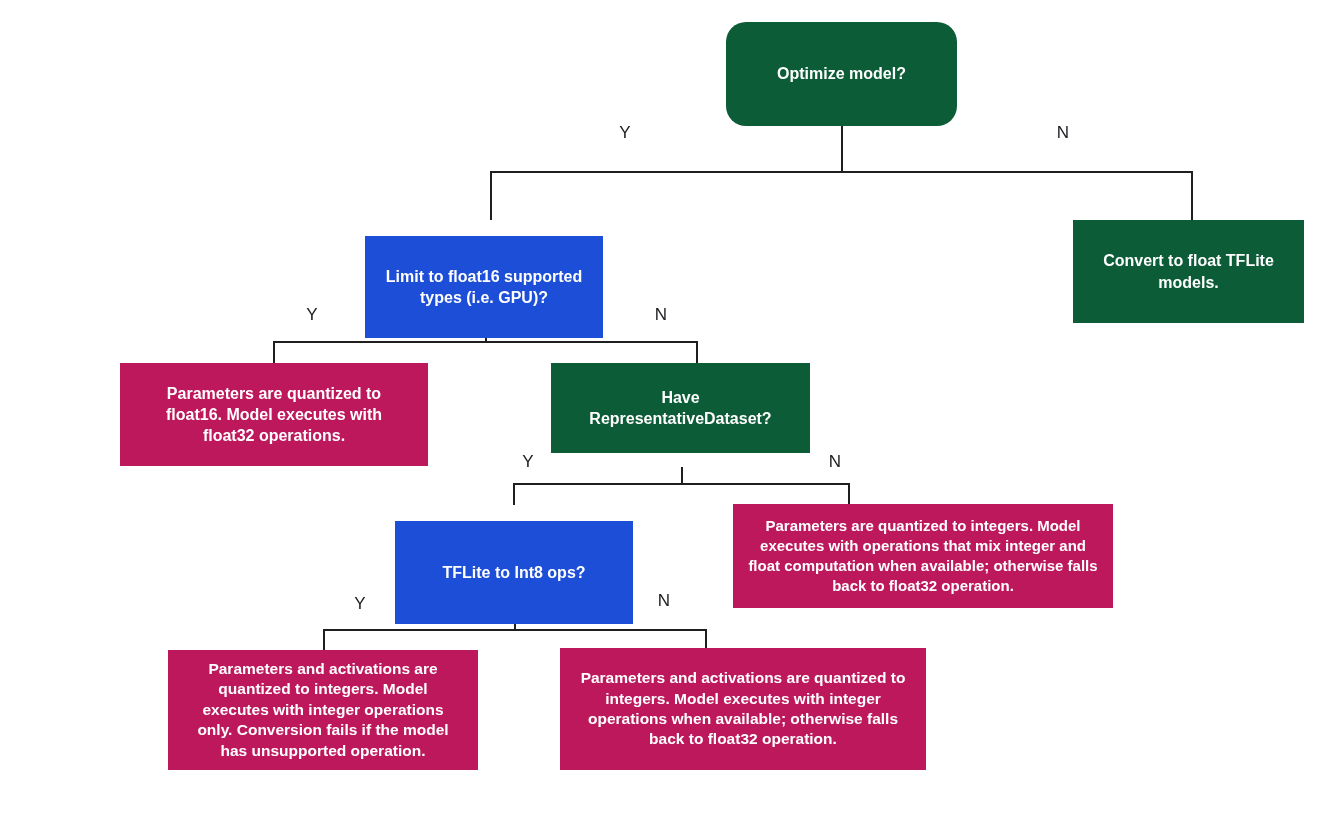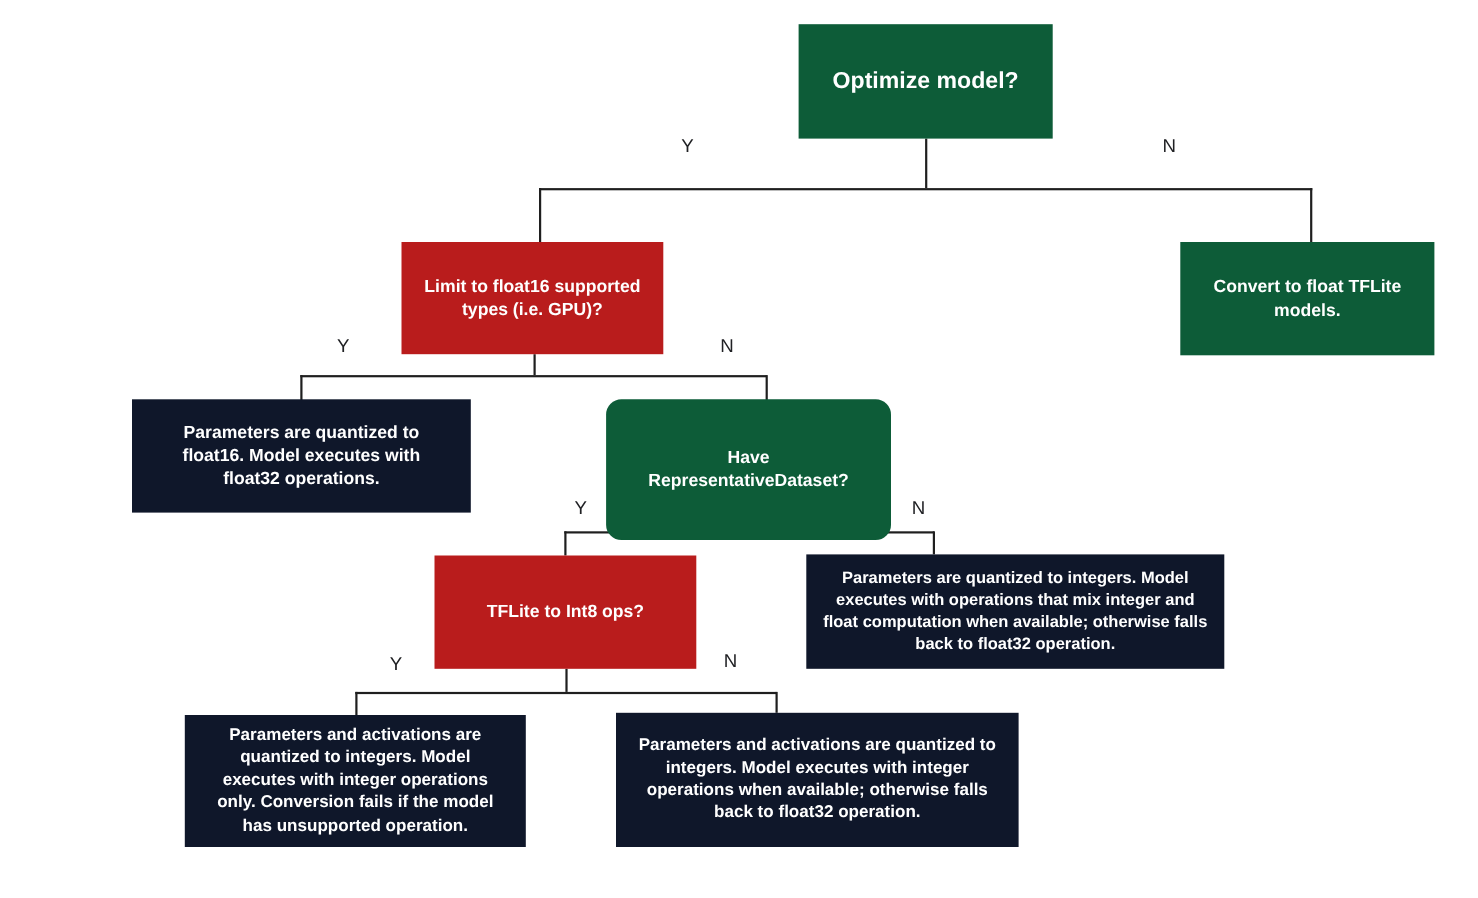--- a/index.html
+++ b/index.html
@@ -5,22 +5,22 @@
   html,body{margin:0;padding:0;background:#ffffff;}
   body{font-family:"Liberation Sans",sans-serif;}
   #canvas{position:relative;width:1344px;height:816px;background:#ffffff;overflow:hidden;}
   .node{
     position:absolute;
     display:flex;align-items:center;justify-content:center;
     text-align:center;color:#ffffff;font-weight:700;
     box-sizing:border-box;line-height:1.32;
   }
   .dark{background:#0d5c38;}
-  .green{background:#b91c1c;}
-  .orange{background:#0f172a;}
+  .green{background:#1d4ed8;margin-top:16px;}
+  .orange{background:#be185d;}
   .hline,.vline{position:absolute;background:#1f1f1f;}
   .hline{height:1.5px;}
   .vline{width:1.5px;}
   .branch{
     position:absolute;transform:translate(-50%,-50%);
     font-size:17px;color:#202124;font-weight:400;
   }
 </style>
 </head>
 <body>
@@ -49,29 +49,29 @@
 
   <div class="branch" style="left:625px;top:133px;">Y</div>
   <div class="branch" style="left:1063px;top:133px;">N</div>
   <div class="branch" style="left:312px;top:315px;">Y</div>
   <div class="branch" style="left:661px;top:315px;">N</div>
   <div class="branch" style="left:528px;top:462px;">Y</div>
   <div class="branch" style="left:835px;top:462px;">N</div>
   <div class="branch" style="left:360px;top:604px;">Y</div>
   <div class="branch" style="left:664px;top:601px;">N</div>
 
-  <div class="node dark" style="left:726px;top:22px;width:231px;height:104px;font-size:21px;padding:0 14px;">Optimize model?</div>
+  <div class="node dark" style="left:726px;top:22px;width:231px;height:104px;font-size:16px;padding:0 14px;border-radius:20px;">Optimize model?</div>
 
   <div class="node green" style="left:365px;top:220px;width:238px;height:102px;font-size:16px;padding:0 4px;">Limit to float16 supported types (i.e. GPU)?</div>
 
   <div class="node dark" style="left:1073px;top:220px;width:231px;height:103px;font-size:16px;padding:0 10px;">Convert to float TFLite models.</div>
 
   <div class="node orange" style="left:120px;top:363px;width:308px;height:103px;font-size:16px;padding:0 34px;">Parameters are quantized to float16. Model executes with float32 operations.</div>
 
-  <div class="node dark" style="left:551px;top:363px;width:259px;height:128px;font-size:16px;padding:0 32px;border-radius:14px;">Have RepresentativeDataset?</div>
+  <div class="node dark" style="left:551px;top:363px;width:259px;height:90px;font-size:16px;padding:0 32px;">Have RepresentativeDataset?</div>
 
   <div class="node green" style="left:395px;top:505px;width:238px;height:103px;font-size:16px;padding:0 10px;">TFLite to Int8 ops?</div>
 
   <div class="node orange" style="left:733px;top:504px;width:380px;height:104px;font-size:15px;padding:0 14px;text-align:center;">Parameters are quantized to integers. Model executes with operations that mix integer and float computation when available; otherwise falls back to float32 operation.</div>
 
   <div class="node orange" style="left:168px;top:650px;width:310px;height:120px;font-size:15.5px;padding:0 20px;">Parameters and activations are quantized to integers. Model executes with integer operations only. Conversion fails if the model has unsupported operation.</div>
 
   <div class="node orange" style="left:560px;top:648px;width:366px;height:122px;font-size:15.5px;padding:0 18px;">Parameters and activations are quantized to integers. Model executes with integer operations when available; otherwise falls back to float32 operation.</div>
 
 </div>

